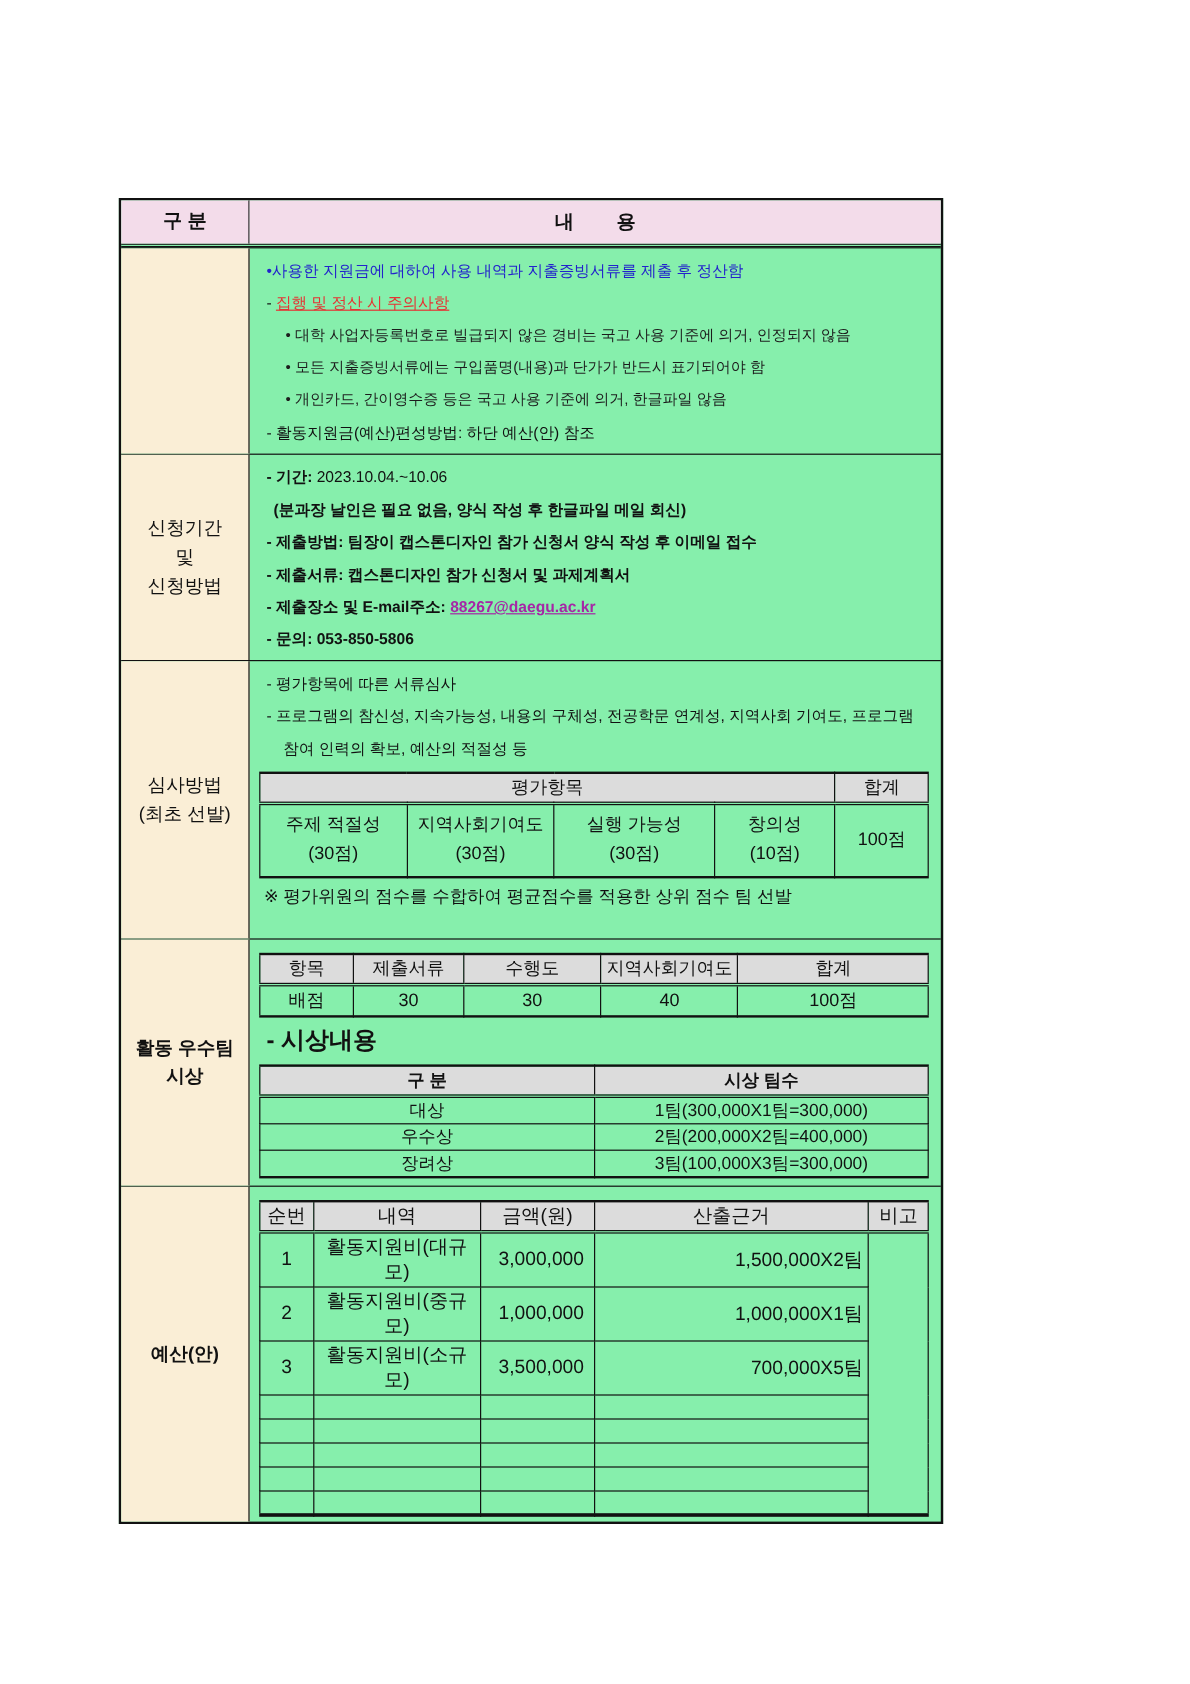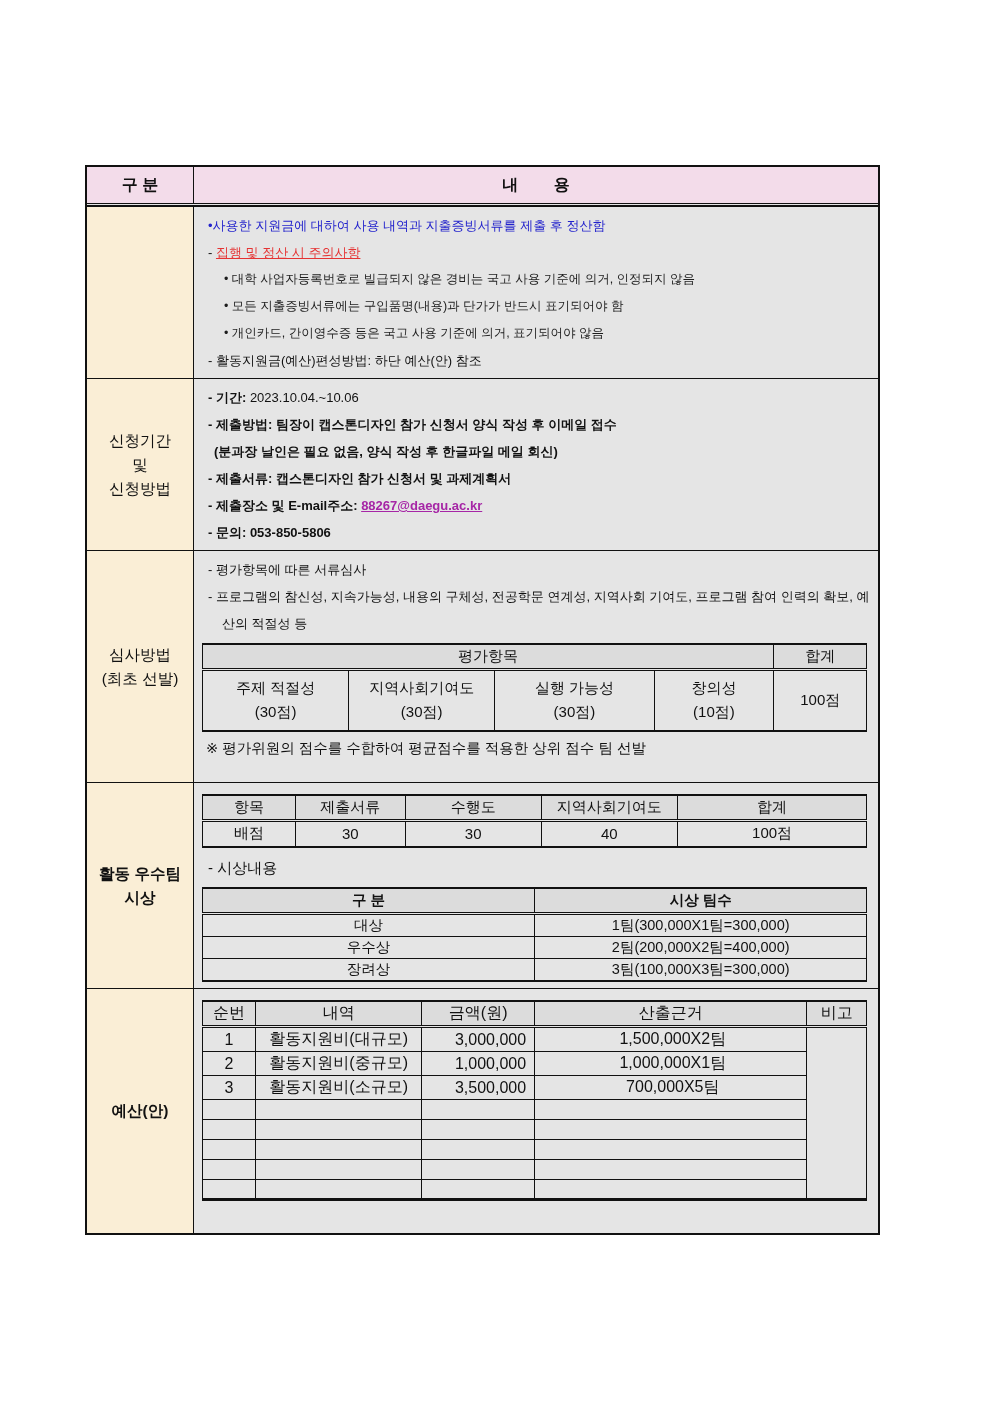--- a/index.html
+++ b/index.html
@@ -5,24 +5,24 @@
   * { margin: 0; padding: 0; box-sizing: border-box; }
   html, body { background: #ffffff; }
   body {
     width: 992px; height: 1403px;
     font-family: "Liberation Sans", "DejaVu Sans", sans-serif;
     color: #111;
     position: relative;
   }
   .doc-table {
     position: absolute;
-    left: 85px; top: 165px;
-    width: 795px;
+    left: 99px; top: 165px;
+    width: 687px;
     border: 2px solid #111;
-    background: #e5e5e5;
+    background: #86efac;
   }
   .row { display: flex; align-items: stretch; border-top: 1.5px solid #111; }
   .row:first-child { border-top: none; }
   .label-cell {
     width: 107px; flex: 0 0 107px;
     background: #FAEED6;
     border-right: 1.5px solid #111;
     display: flex; flex-direction: column;
     align-items: center; justify-content: center;
     text-align: center;
@@ -66,62 +66,62 @@
   table.inner td.gray, table.inner tr.ihead td { background: #DCDCDC; }
   table.inner tr.ihead td { border-bottom: 3px double #111; height: 25px; margin-top: 20px; }
   table.eval tr.drow td { height: 62px; line-height: 24px; }
   table.score tr.drow td { height: 27px; border-radius: 10px; }
   table.prize td { height: 22px; font-size: 14.5px; }
   table.prize tr.ihead td { font-weight: bold; }
   table.budget td { height: 22px; font-size: 16px; }
   table.budget tr.erow td { height: 20px; }
   table.budget { border-bottom: 3px solid #111; }
   table.budget td.num { text-align: right; padding-right: 8px; }
-  table.budget td.left { text-align: center; padding-left: 8px; }
+  table.budget td.left { text-align: right; padding-left: 8px; }
   .note-line { font-size: 14.5px; line-height: 26px; padding-left: 6px; margin-top: 3px; white-space: nowrap; }
   
   .sec1 { min-height: 160px; }
   .sec2 { min-height: 165px; }
   .sec3 { min-height: 232px; }
   .sec4 { min-height: 206px; }
   .sec5 { min-height: 245px; }
-  .subtitle { font-size: 15px; line-height: 27px; padding-left: 8px; margin-top: 6px; }
+  .subtitle { font-size: 20px; line-height: 27px; padding-left: 8px; margin-top: 6px; font-weight: bold; }
 </style>
 </head>
 <body>
 
 <div class="doc-table">
 
   <div class="row header-row">
     <div class="label-cell">구 분</div>
     <div class="content-cell">내        용</div>
   </div>
 
   <div class="row sec1">
     <div class="label-cell"></div>
     <div class="content-cell">
       <div class="line blue">•사용한 지원금에 대하여 사용 내역과 지출증빙서류를 제출 후 정산함</div>
       <div class="line"><span>-</span> <span class="red">집행 및 정산 시 주의사항</span></div>
       <div class="line small">• 대학 사업자등록번호로 빌급되지 않은 경비는 국고 사용 기준에 의거, 인정되지 않음</div>
       <div class="line small">• 모든 지출증빙서류에는 구입품명(내용)과 단가가 반드시 표기되어야 함</div>
-      <div class="line small">• 개인카드, 간이영수증 등은 국고 사용 기준에 의거, 표기되어야 않음</div>
+      <div class="line small">• 개인카드, 간이영수증 등은 국고 사용 기준에 의거, 한글파일 않음</div>
       <div class="line">- 활동지원금(예산)편성방법: 하단 예산(안) 참조</div>
     </div>
   </div>
 
   <div class="row sec2">
     <div class="label-cell">
       <div>신청기간</div>
       <div>및</div>
       <div>신청방법</div>
     </div>
     <div class="content-cell">
       <div class="line"><span class="b">- 기간:</span><span> 2023.10.04.~10.06</span></div>
+      <div class="line b indent">(분과장 날인은 필요 없음, 양식 작성 후 한글파일 메일 회신)</div>
       <div class="line b">- 제출방법: 팀장이 캡스톤디자인 참가 신청서 양식 작성 후 이메일 접수</div>
-      <div class="line b indent">(분과장 날인은 필요 없음, 양식 작성 후 한글파일 메일 회신)</div>
       <div class="line b">- 제출서류: 캡스톤디자인 참가 신청서 및 과제계획서</div>
       <div class="line"><span class="b">- 제출장소 및 E-mail주소:</span> <a class="mail" href="#">88267@daegu.ac.kr</a></div>
       <div class="line b">- 문의: 053-850-5806</div>
     </div>
   </div>
 
   <div class="row sec3">
     <div class="label-cell">
       <div>심사방법</div>
       <div>(최초 선발)</div>

